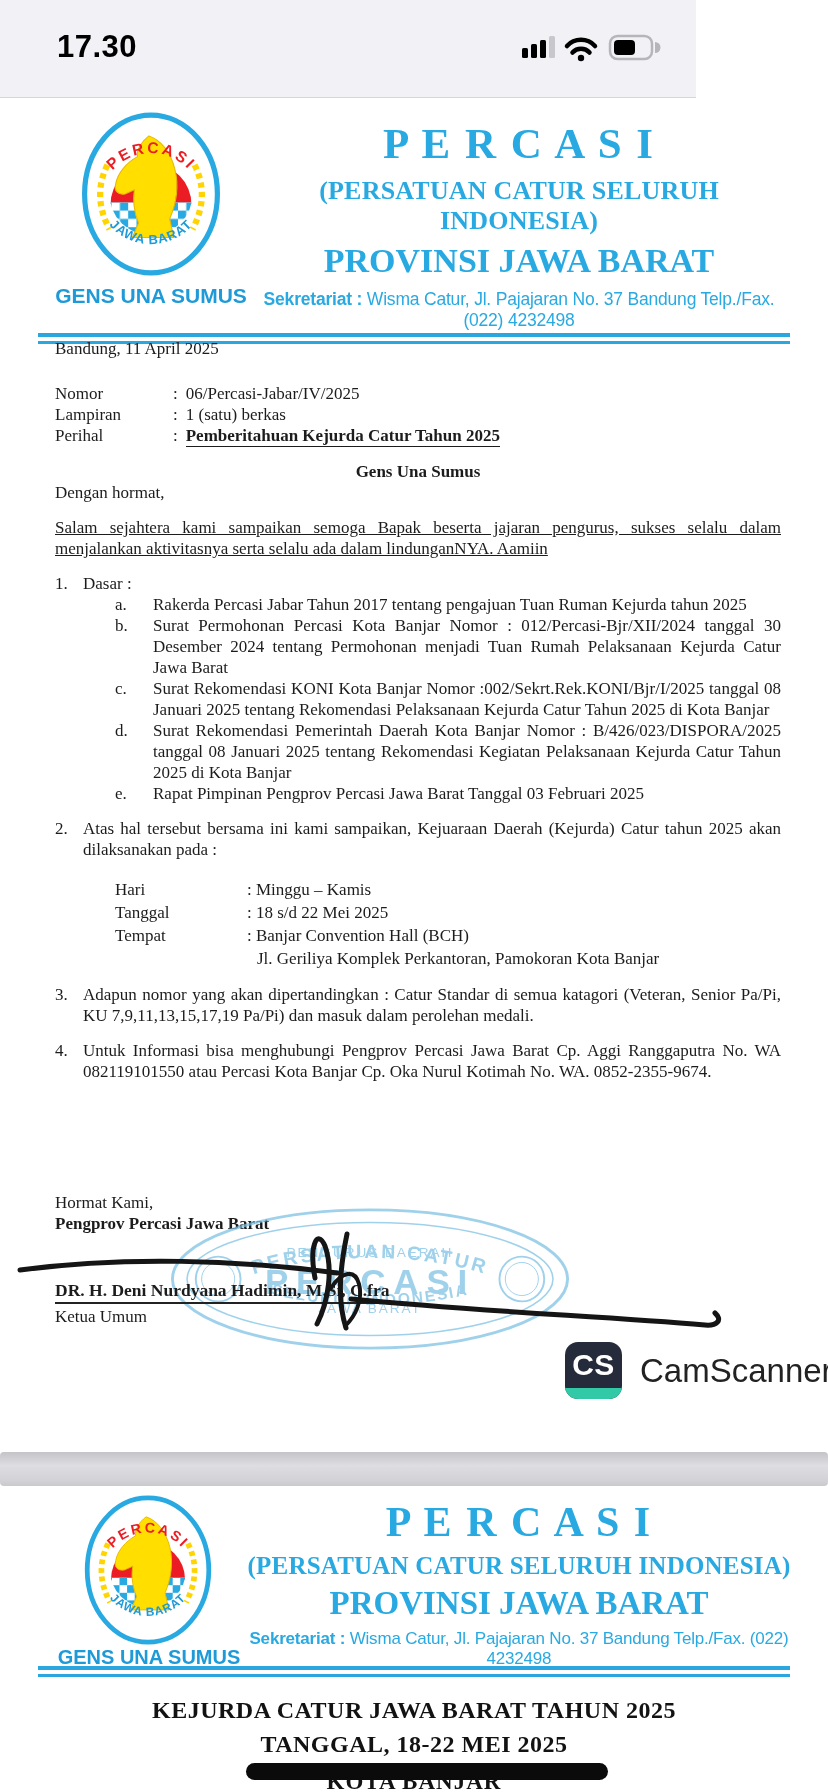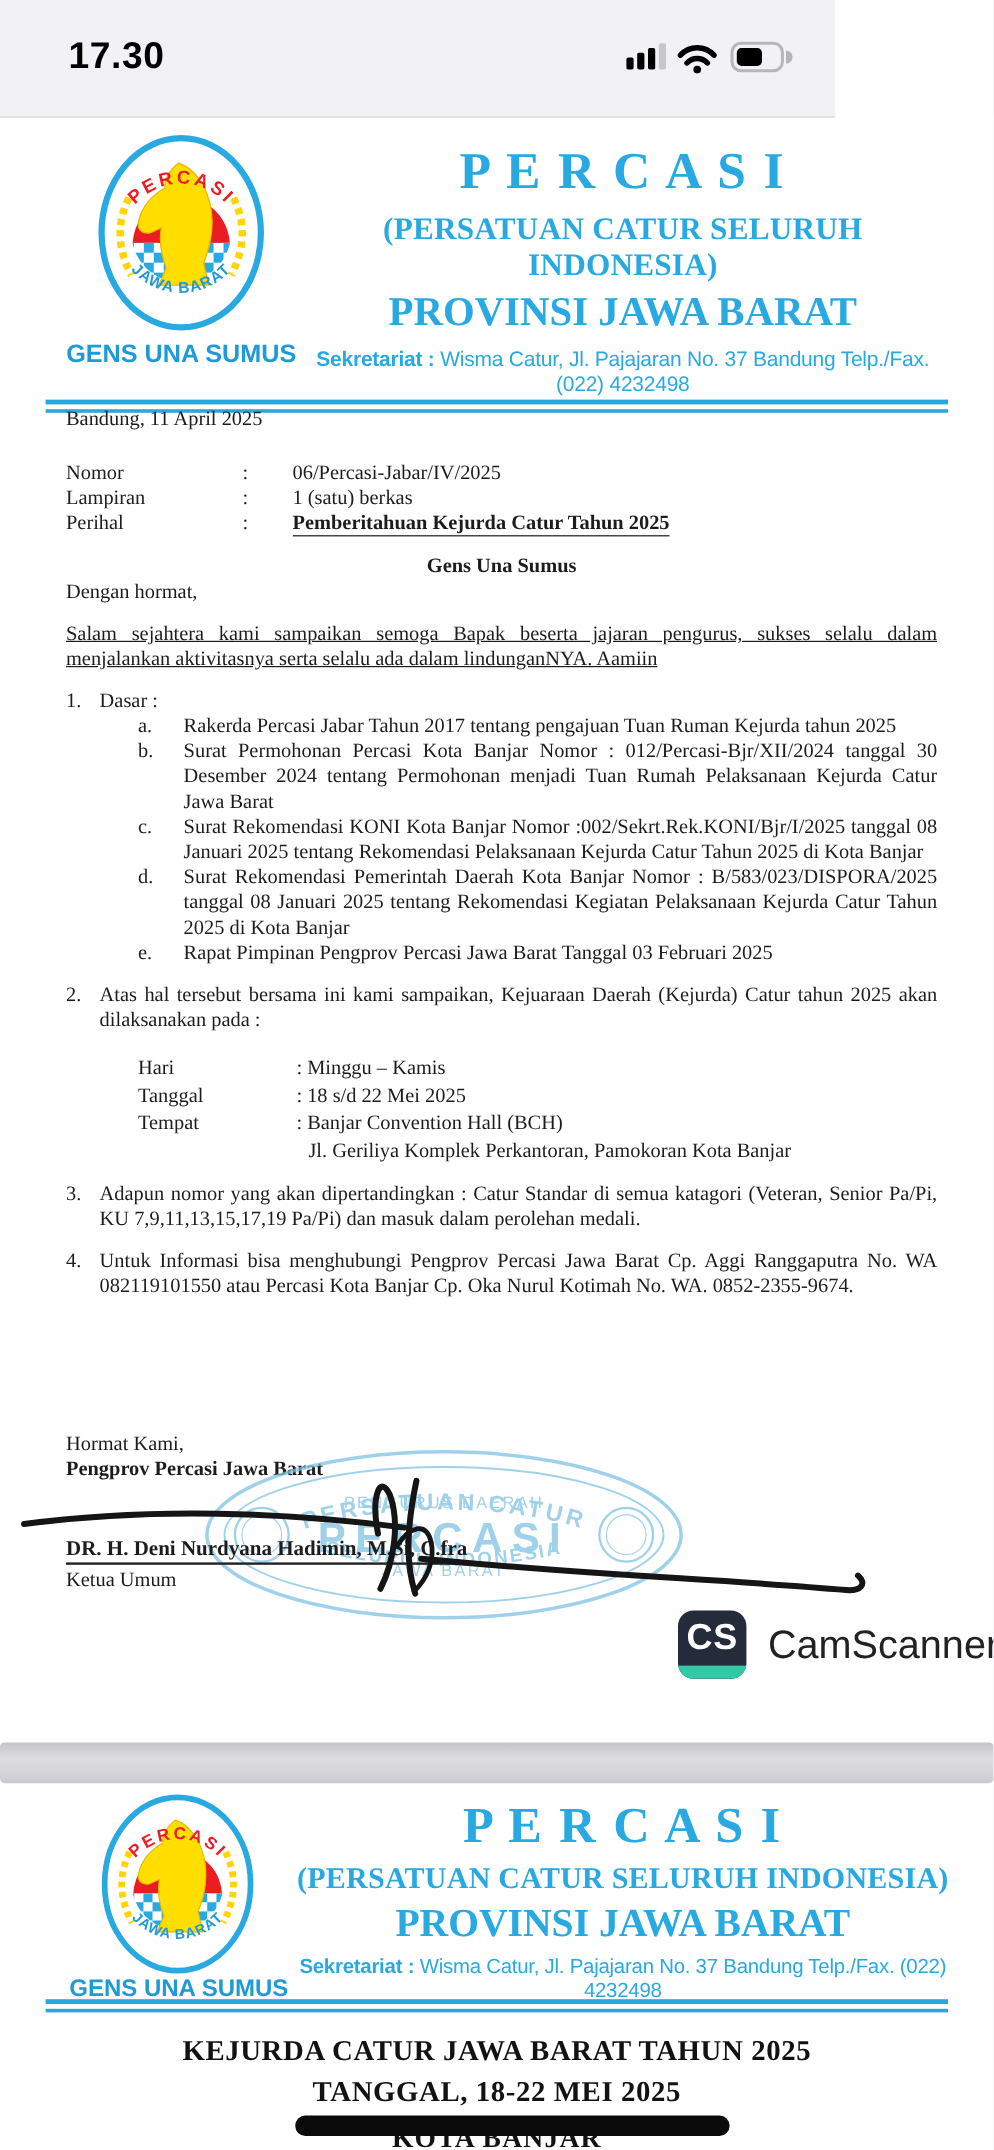--- a/index.html
+++ b/index.html
@@ -32,21 +32,21 @@
   .lh-sek   { font-family:"Liberation Sans",sans-serif; font-size:17.5px; margin-top:9px;
               font-weight:500; letter-spacing:-0.2px; }
   .lh-sek b { font-weight:700; }
   .rule { position:absolute; left:38px; width:752px; height:4px;
           border-top:4px solid #2AA7DE; border-bottom:3px solid #2AA7DE; }
 
   
   .body-flow { position:absolute; left:55px; top:241px; width:726px;
                font-size:17px; line-height:21px; max-height:860px; overflow:hidden; }
   .mb24 { margin-bottom:24px; }
-  .meta-row { display:flex;gap:29px; }
+  .meta-row { display:flex; }
   .meta-row .lbl { width:118px; flex:none; }
   .meta-row .col { margin-right:8px; }
   .u-bold { font-weight:700; border-bottom:1.8px solid #1c1c1c; padding-bottom:0px; }
   .recipient { margin-top:30px; font-weight:700; }
   .center-motto { text-align:center; font-weight:700; margin-top:14px; }
   .para { text-align:justify; margin-top:14px;text-decoration:underline; }
   .pt { display:flex; margin-top:14px; }
   .pt .num { width:28px; flex:none; }
   .pt .txt { flex:1; text-align:justify; }
   .sub { display:flex; margin-left:60px; }
@@ -195,21 +195,21 @@
       <div class="sub">
         <span class="mk">b.</span>
         <span class="txt">Surat  Permohonan  Percasi Kota Banjar  Nomor : 012/Percasi-Bjr/XII/2024 tanggal 30 Desember 2024 tentang Permohonan menjadi Tuan Rumah Pelaksanaan Kejurda Catur  Jawa Barat</span>
       </div>
       <div class="sub">
         <span class="mk">c.</span>
         <span class="txt">Surat   Rekomendasi   KONI   Kota Banjar   Nomor  :002/Sekrt.Rek.KONI/Bjr/I/2025  tanggal 08 Januari 2025 tentang Rekomendasi Pelaksanaan Kejurda Catur Tahun 2025 di Kota Banjar</span>
       </div>
       <div class="sub">
         <span class="mk">d.</span>
-        <span class="txt">Surat   Rekomendasi  Pemerintah   Daerah  Kota Banjar Nomor : B/583/023/DISPORA/2025 tanggal 08 Januari 2025 tentang Rekomendasi Kegiatan Pelaksanaan Kejurda Catur Tahun 2025 di Kota Banjar</span>
+        <span class="txt">Surat   Rekomendasi  Pemerintah   Daerah  Kota Banjar Nomor : B/426/023/DISPORA/2025 tanggal 08 Januari 2025 tentang Rekomendasi Kegiatan Pelaksanaan Kejurda Catur Tahun 2025 di Kota Banjar</span>
       </div>
       <div class="sub">
         <span class="mk">e.</span>
         <span class="txt">Rapat Pimpinan Pengprov Percasi Jawa Barat Tanggal 03 Februari 2025</span>
       </div>
 
       <div class="pt">
         <span class="num">2.</span>
         <span class="txt">Atas hal tersebut bersama ini kami sampaikan, Kejuaraan Daerah (Kejurda) Catur tahun  2025 akan dilaksanakan pada :</span>
       </div>

